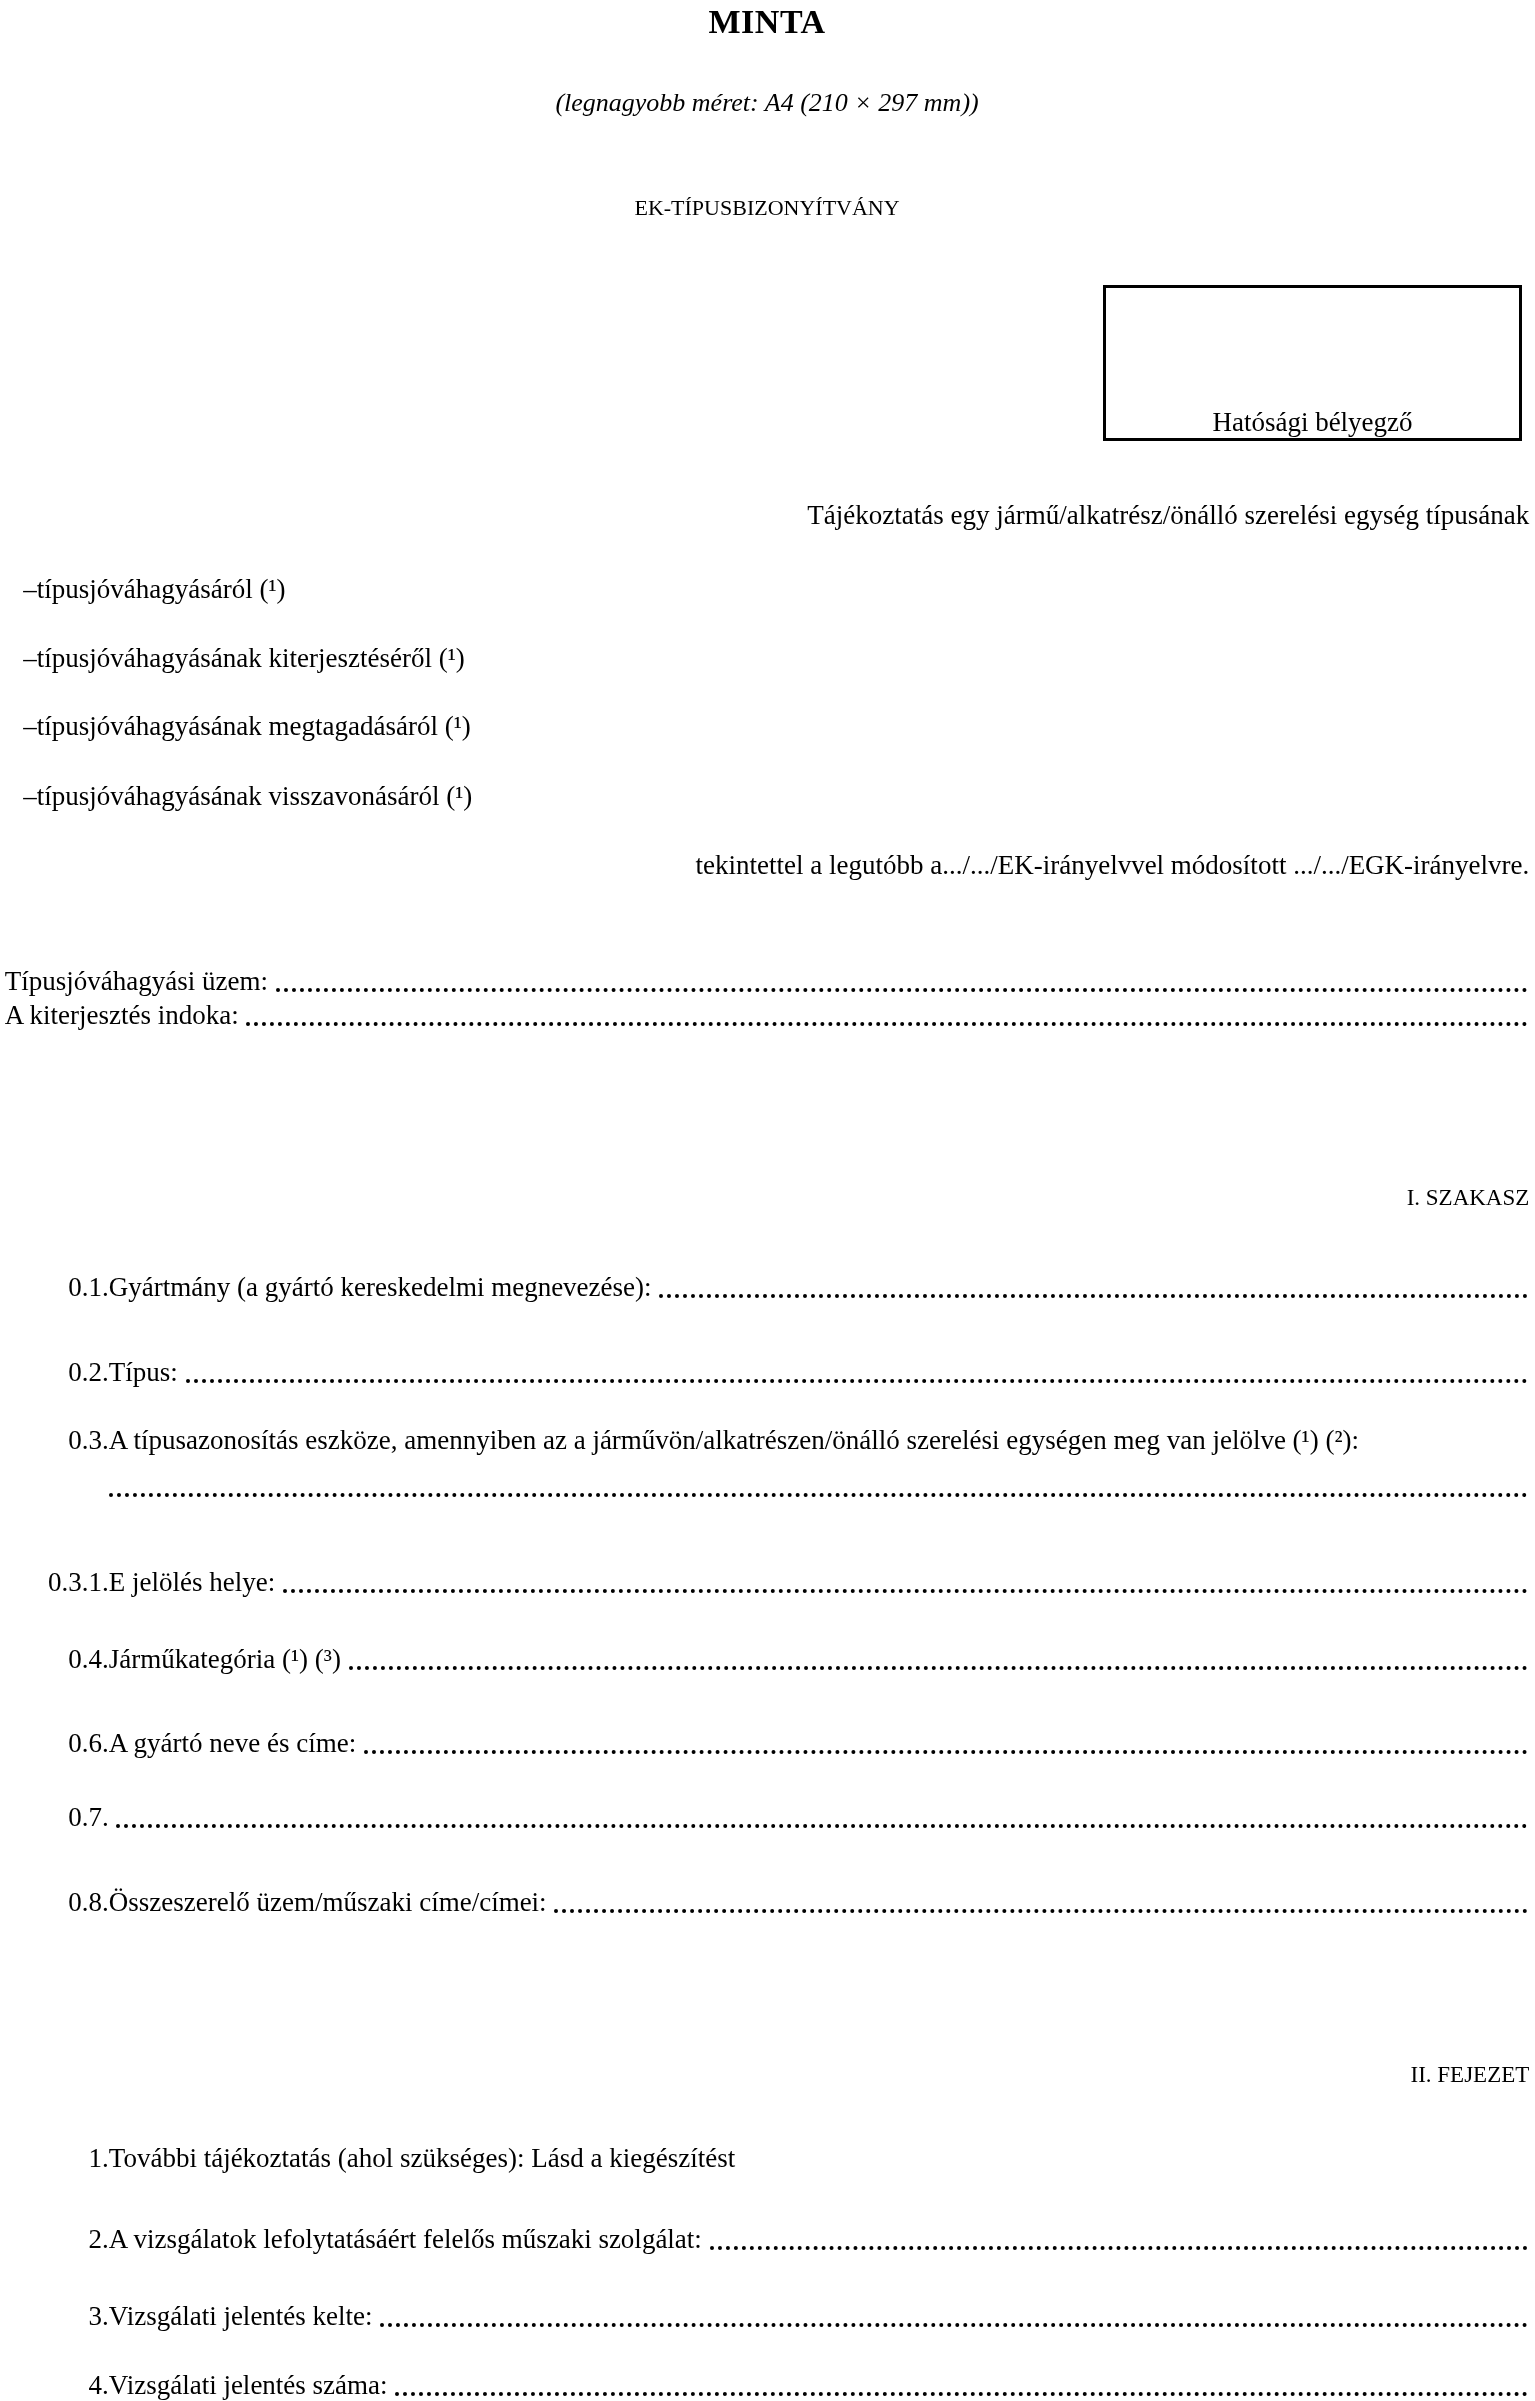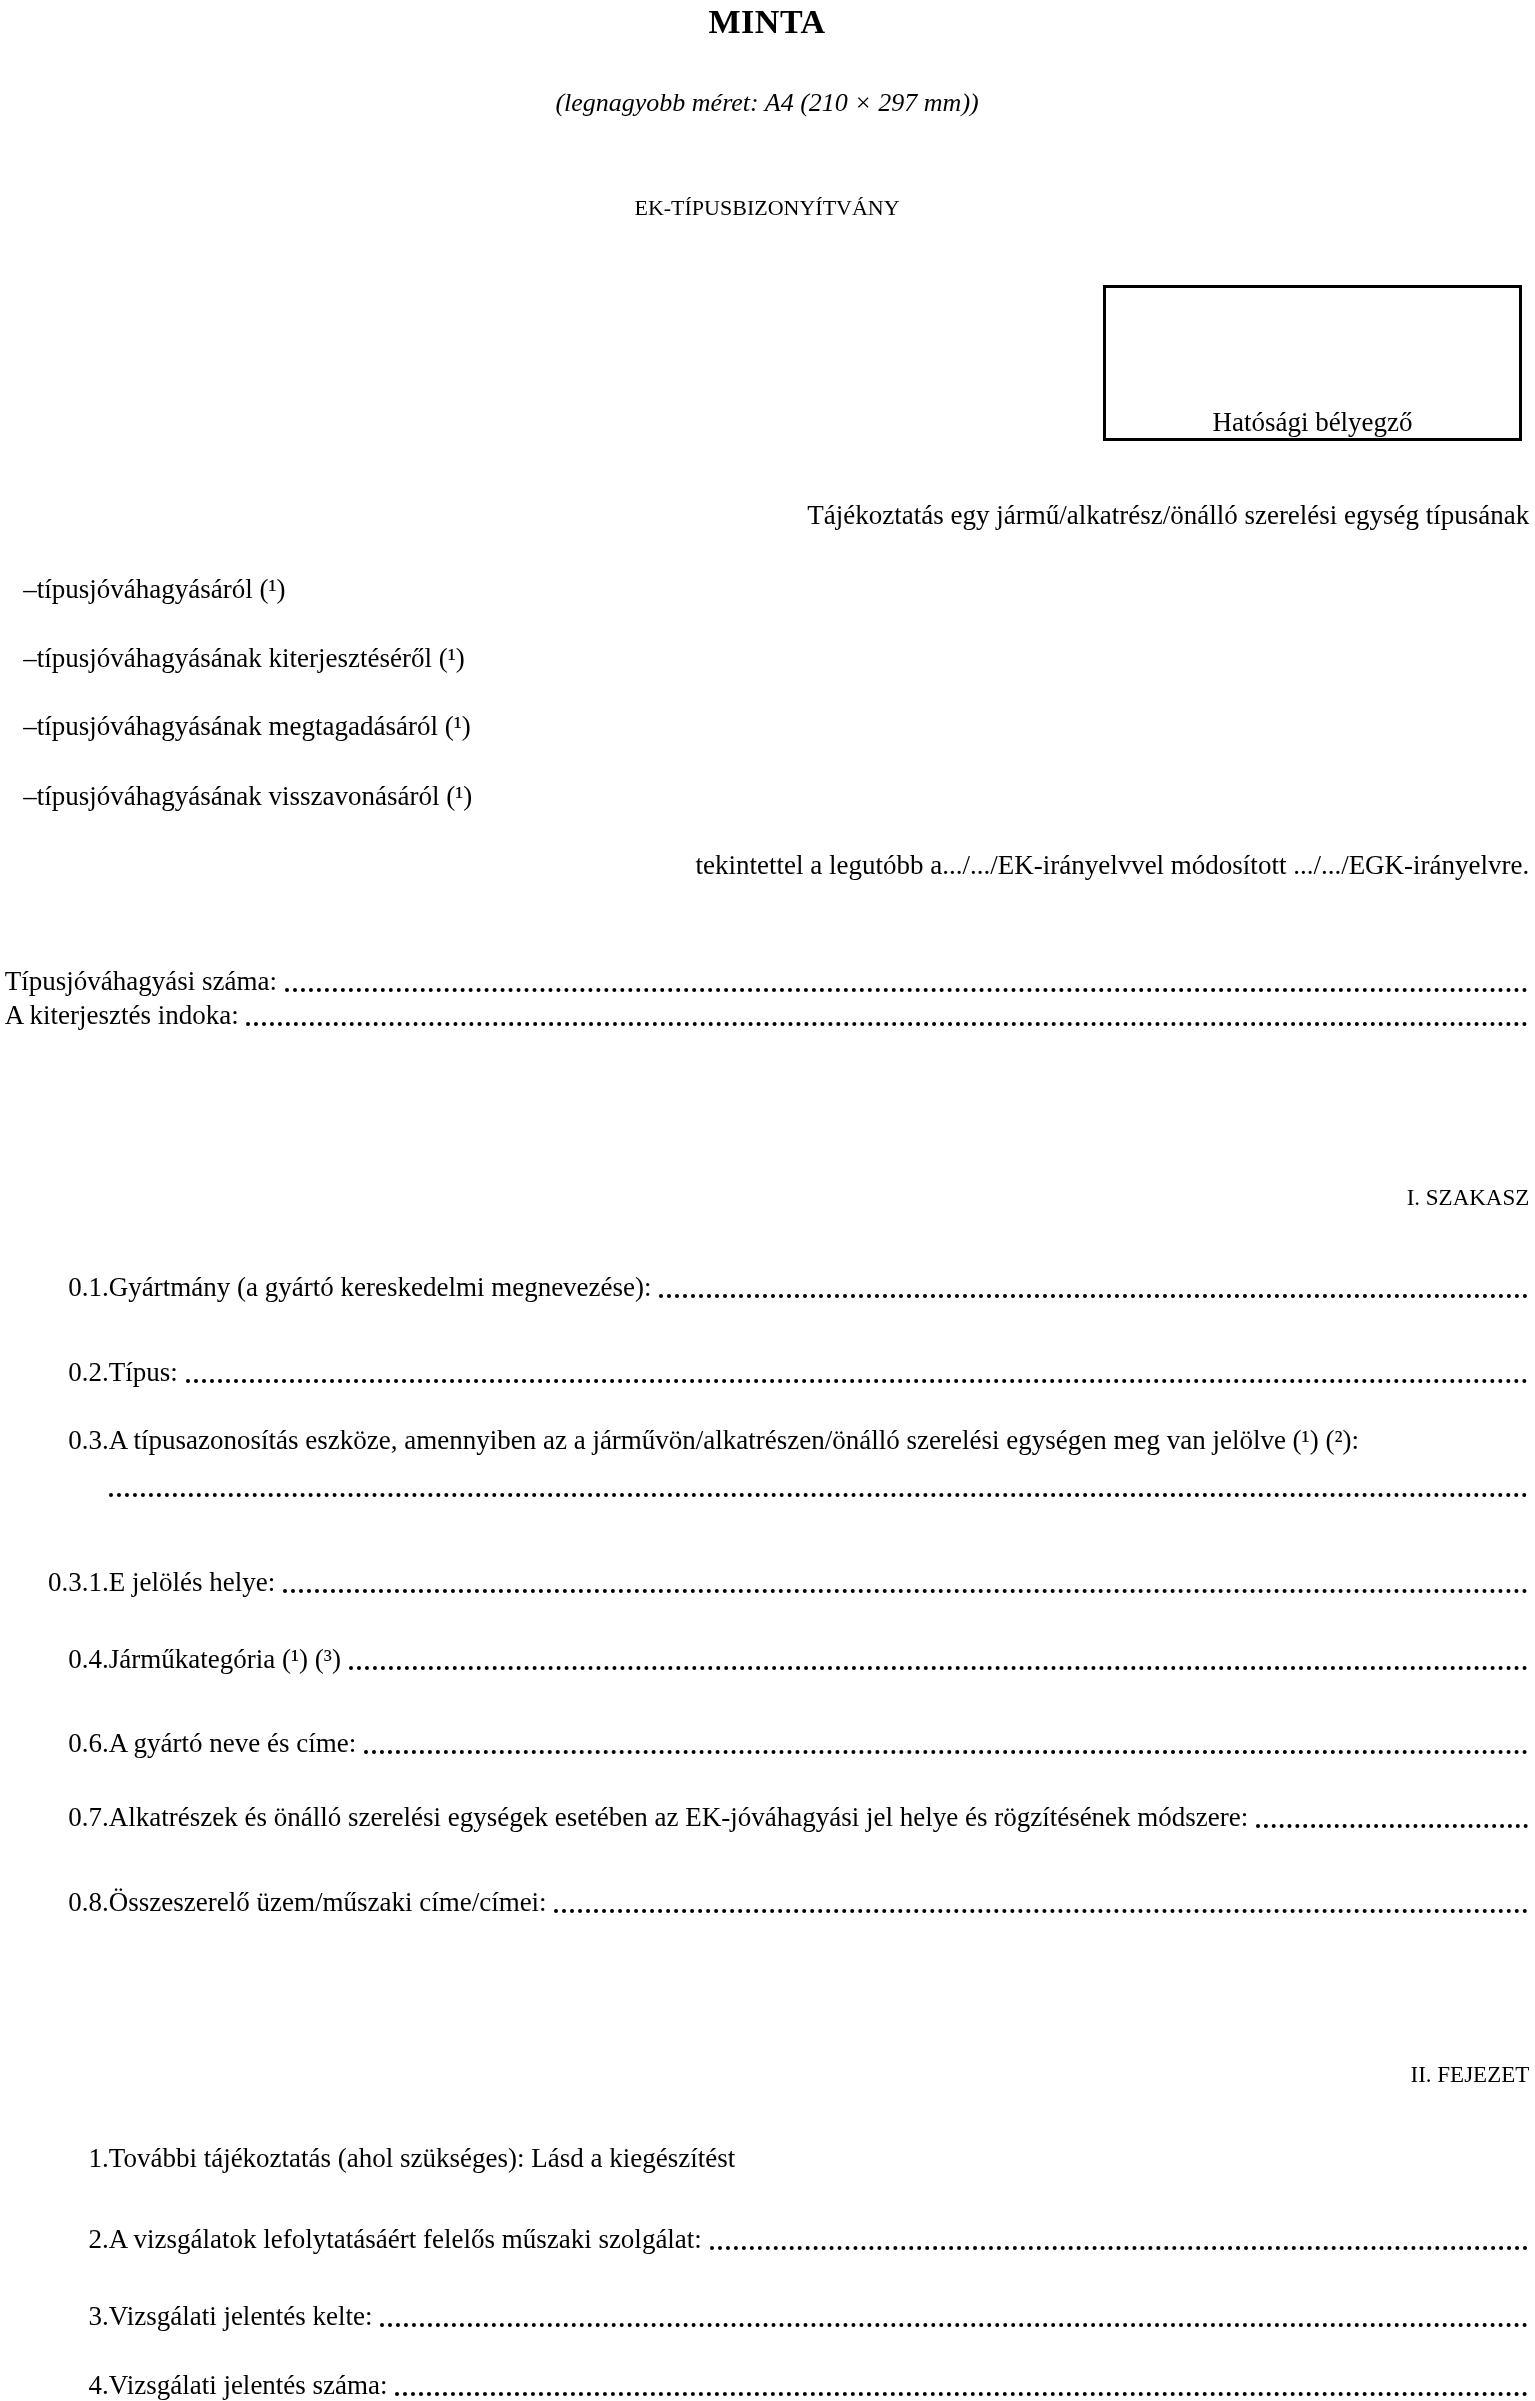--- a/index.html
+++ b/index.html
@@ -65,21 +65,21 @@
   <span class="label">típusjóváhagyásának megtagadásáról (¹)</span>
 </div>
 <div class="line dash-row" style="top:781px">
   <span class="dash">–</span>
   <span class="label">típusjóváhagyásának visszavonásáról (¹)</span>
 </div>
 
 <div class="line" style="top:850px">tekintettel a legutóbb a.../.../EK-irányelvvel módosított .../.../EGK-irányelvre.</div>
 
 <div class="line row" style="top:966px">
-  <span class="label">Típusjóváhagyási száma:</span>
+  <span class="label">Típusjóváhagyási üzem:</span>
   <span class="leader"></span>
 </div>
 <div class="line row" style="top:1000px">
   <span class="label">A kiterjesztés indoka:</span>
   <span class="leader"></span>
 </div>
 
 <div class="line heading" style="top:1182px">I. SZAKASZ</div>
 
 <div class="line row" style="top:1272px">
@@ -110,21 +110,20 @@
   <span class="label">Járműkategória (¹) (³)</span>
   <span class="leader"></span>
 </div>
 <div class="line row" style="top:1728px">
   <span class="num">0.6.</span>
   <span class="label">A gyártó neve és címe:</span>
   <span class="leader"></span>
 </div>
 <div class="line row" style="top:1802px">
   <span class="num">0.7.</span>
-  <span class="label">Alkatrészek és önálló szerelési egységek esetében az EK-jóváhagyási jel helye és rögzítésének módszere:</span>
   <span class="leader"></span>
 </div>
 <div class="line row" style="top:1887px">
   <span class="num">0.8.</span>
   <span class="label">Összeszerelő üzem/műszaki címe/címei:</span>
   <span class="leader"></span>
 </div>
 
 <div class="line heading" style="top:2059px">II. FEJEZET</div>
 

